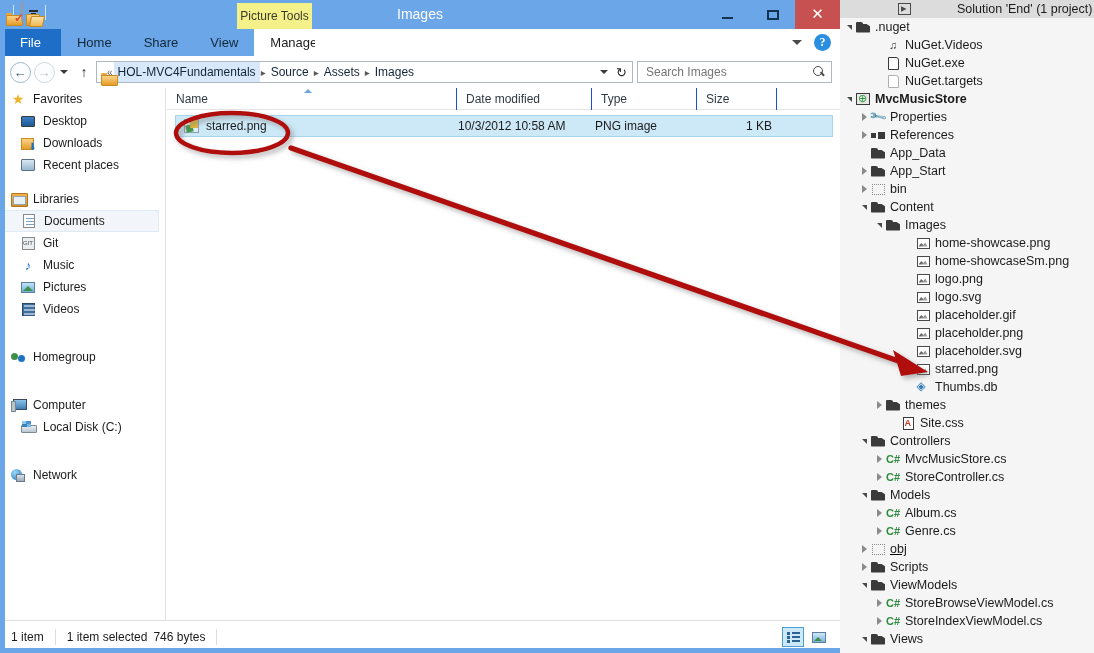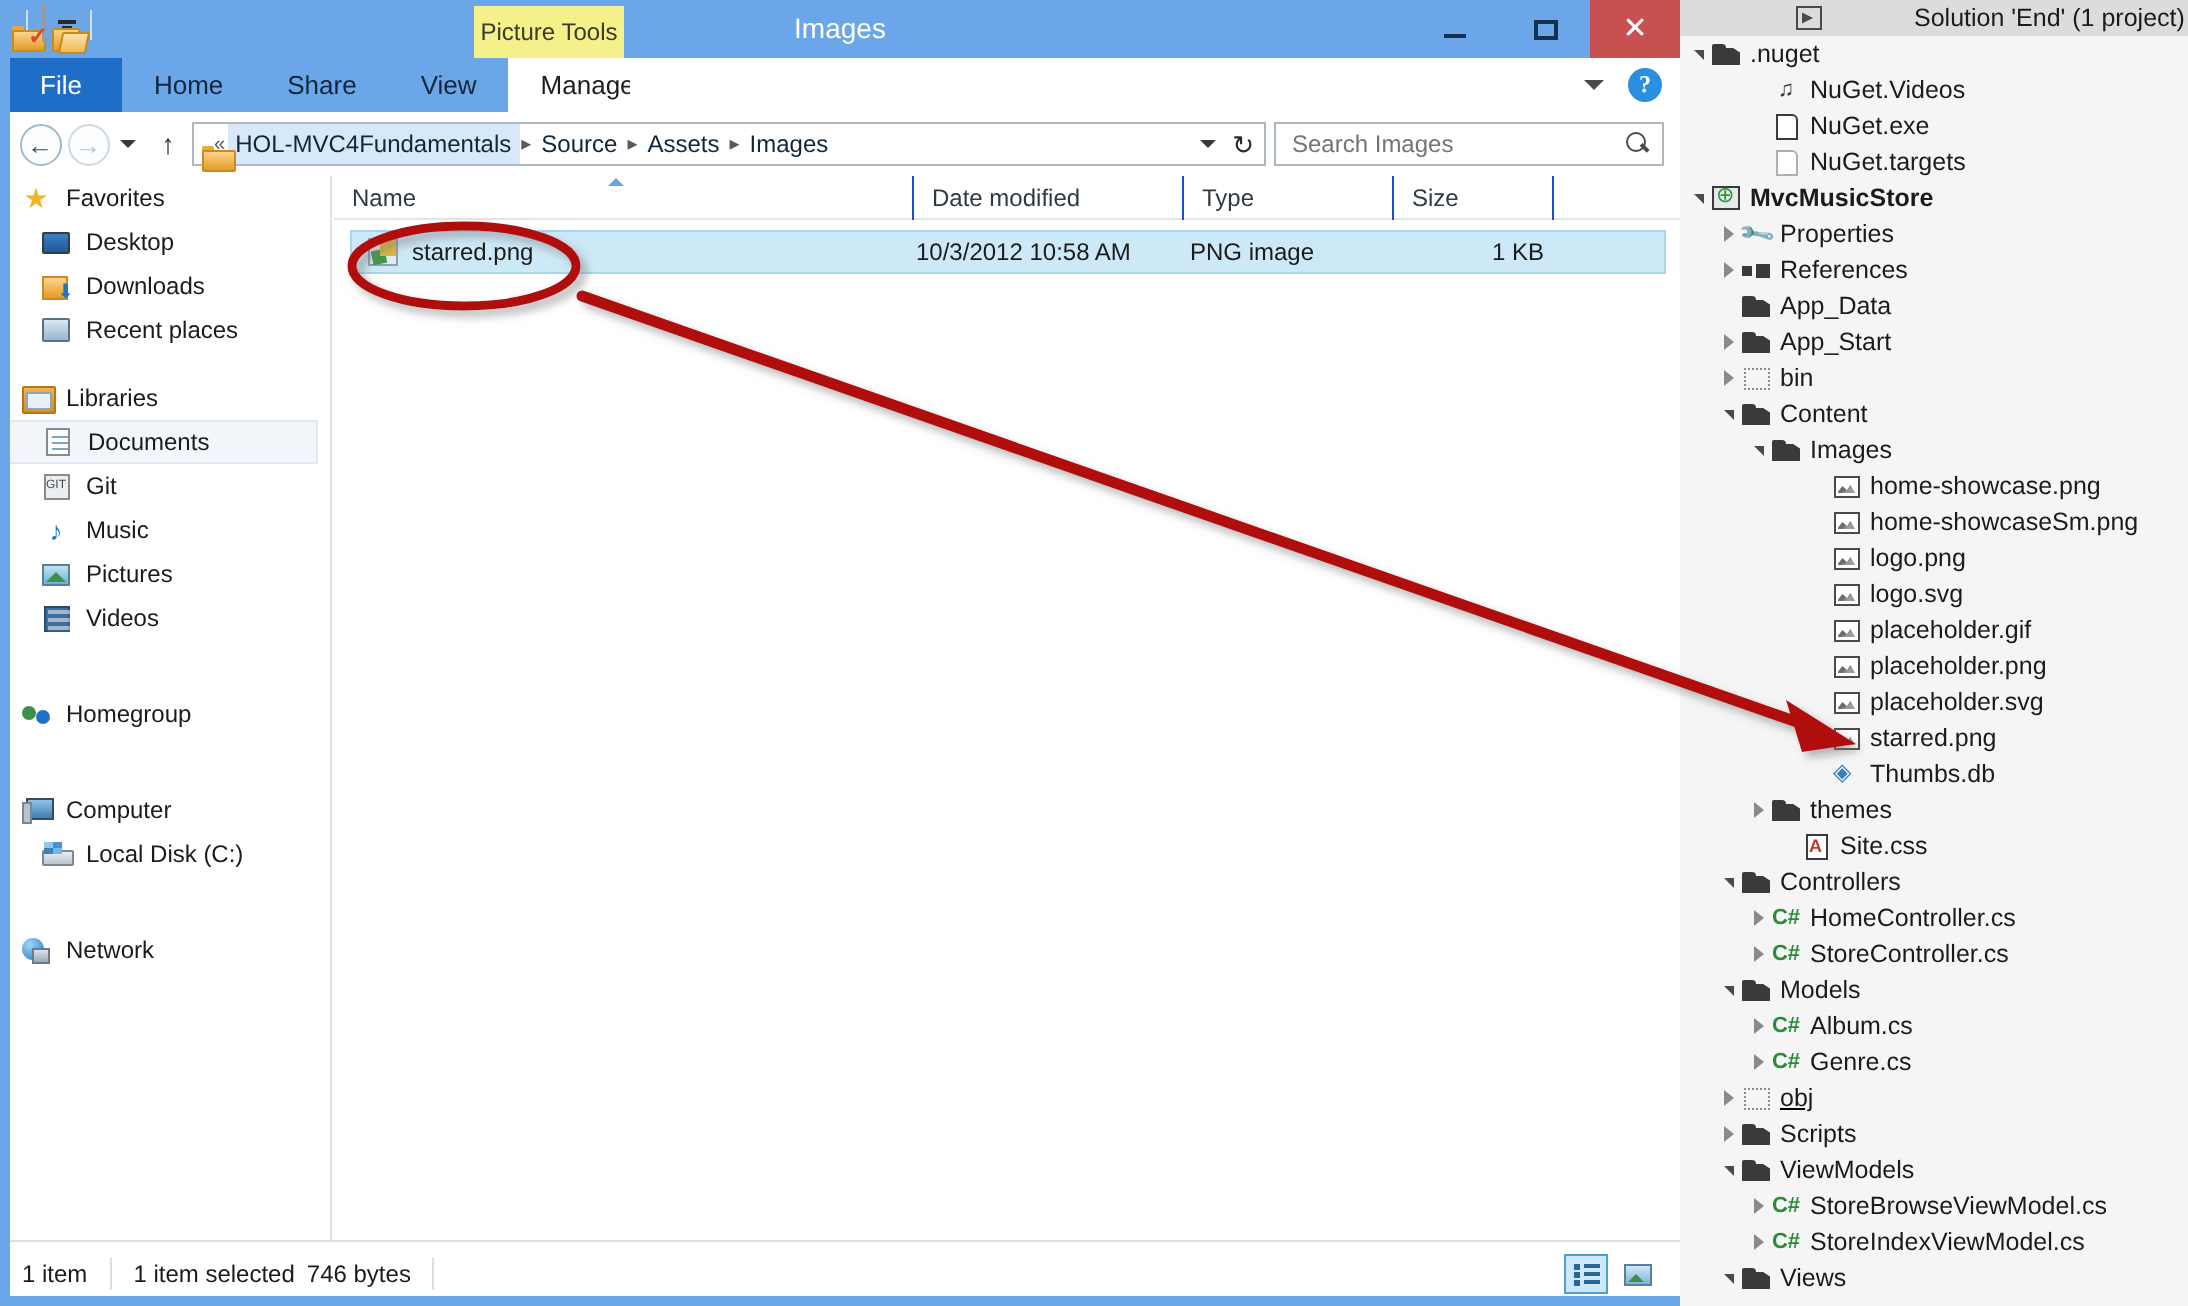--- a/index.html
+++ b/index.html
@@ -725,21 +725,21 @@
           </span>
           <span class="t-label">Controllers</span>
         </div>
         <div class="tree-row" style="padding-left: 34px;">
           <span class="exp">
             <span class="tri-closed"></span>
           </span>
           <span class="t-ico">
             <span class="vs-cs">C#</span>
           </span>
-          <span class="t-label">HomeController.cs</span>
+          <span class="t-label">MvcMusicStore.cs</span>
         </div>
         <div class="tree-row" style="padding-left: 34px;">
           <span class="exp">
             <span class="tri-closed"></span>
           </span>
           <span class="t-ico">
             <span class="vs-cs">C#</span>
           </span>
           <span class="t-label">StoreController.cs</span>
         </div>

